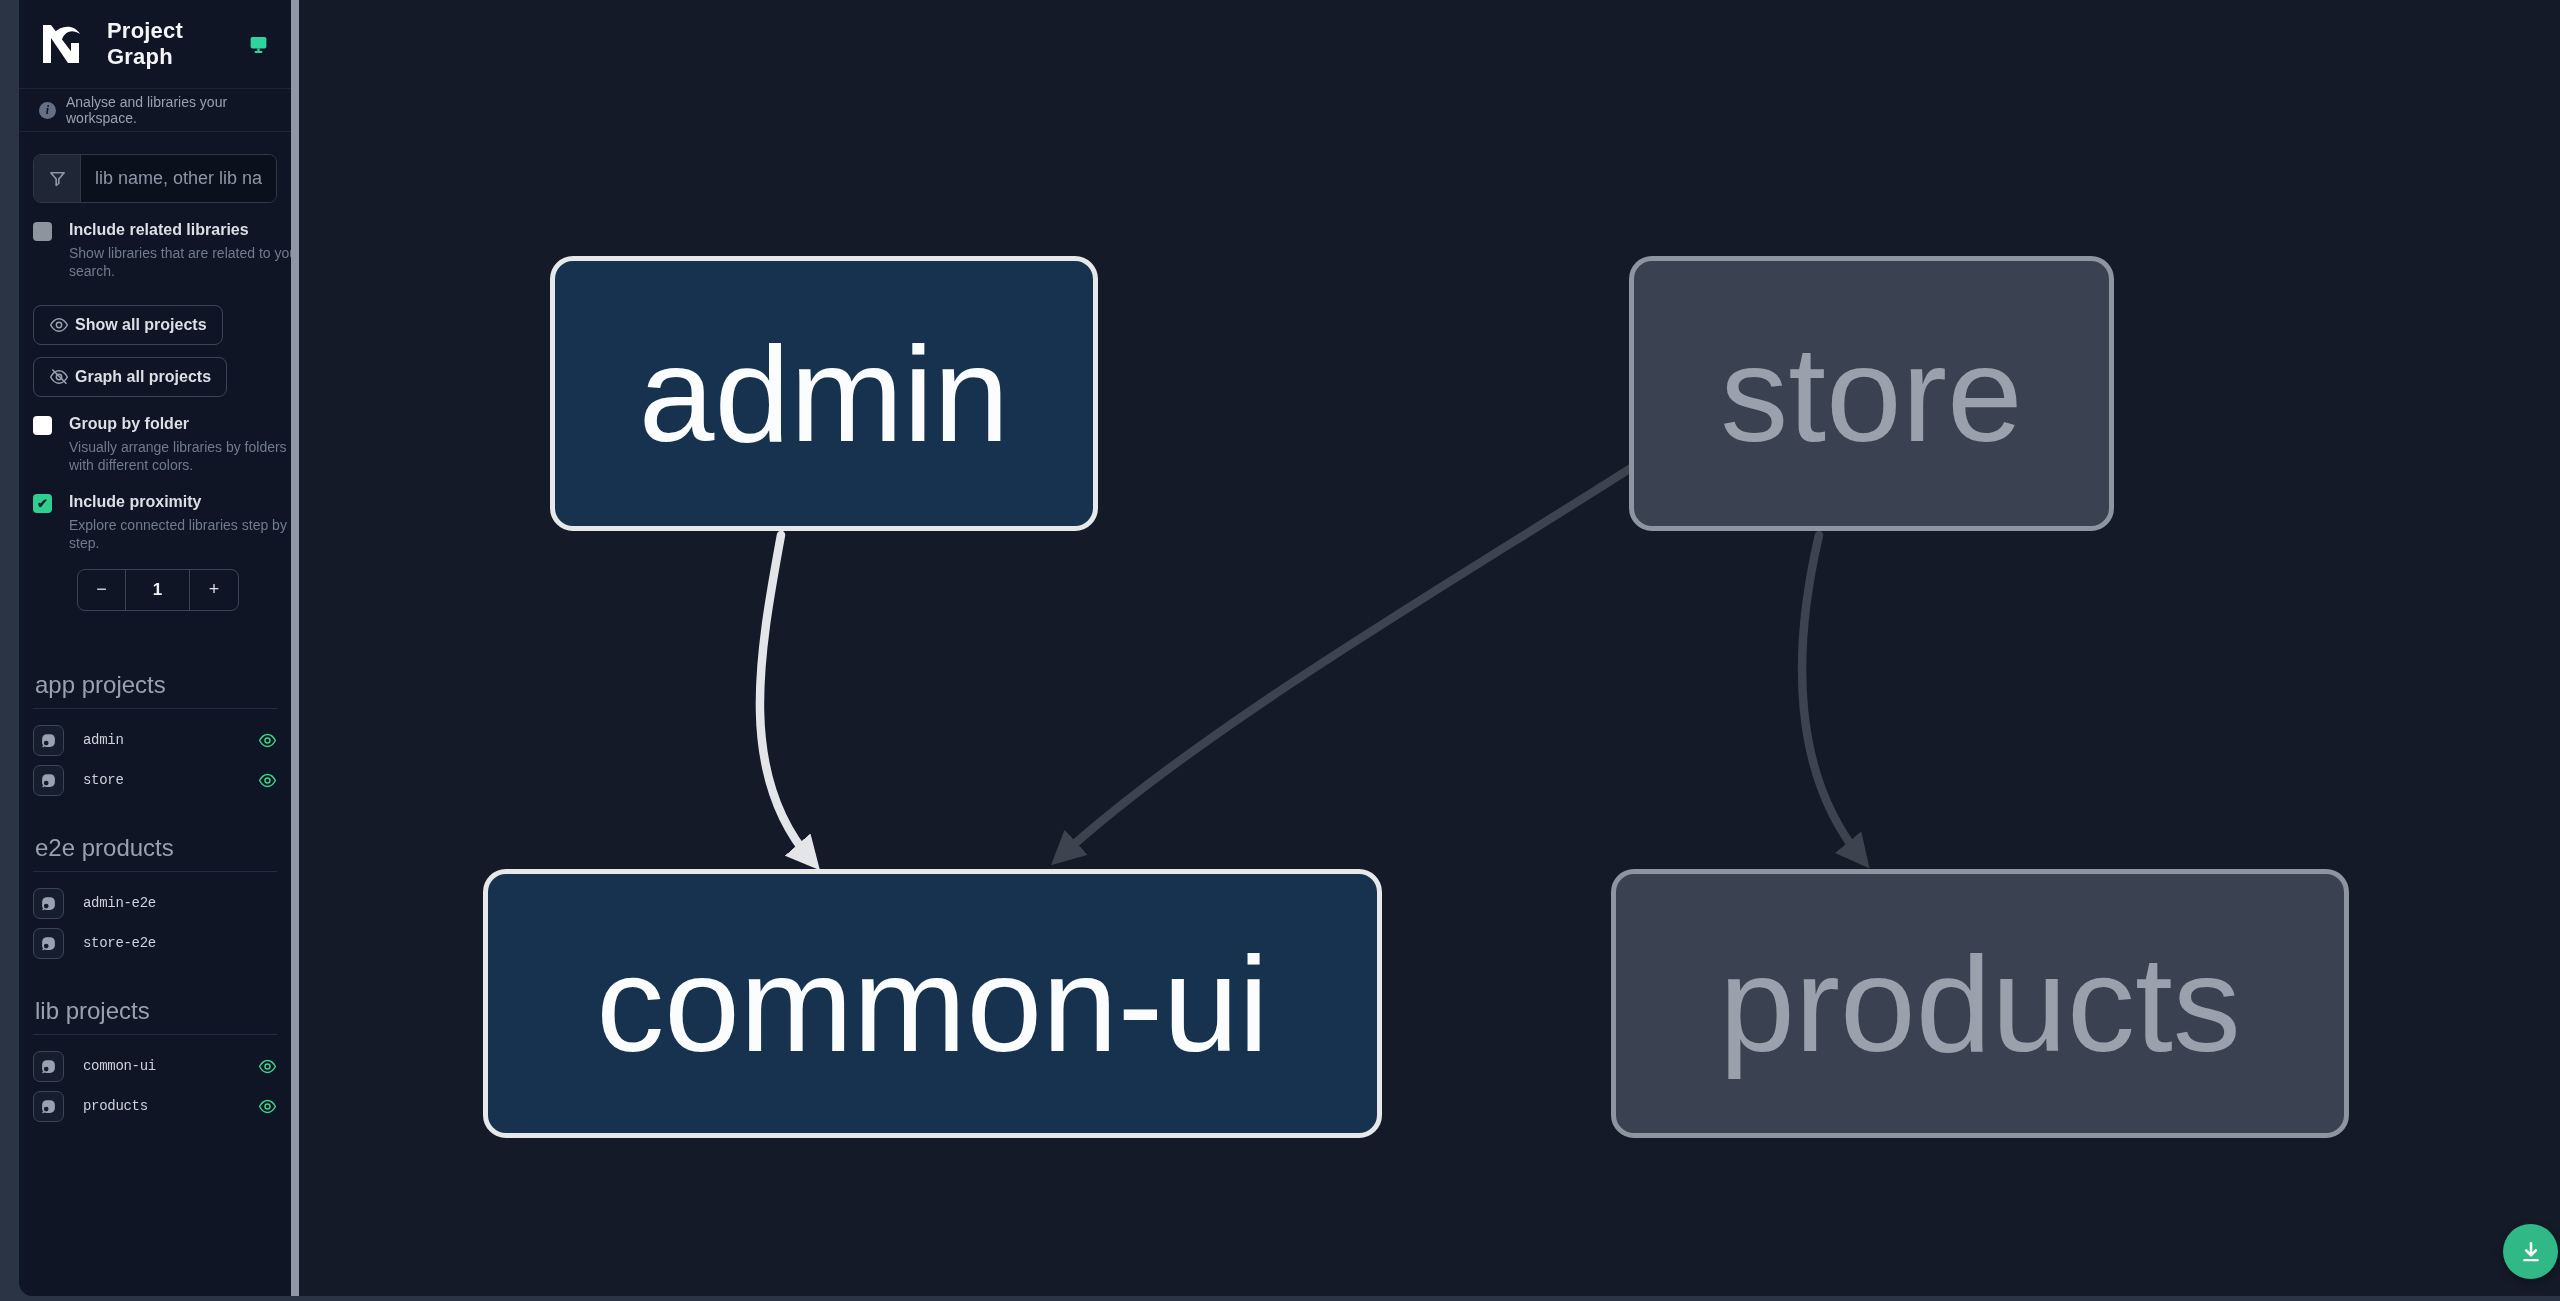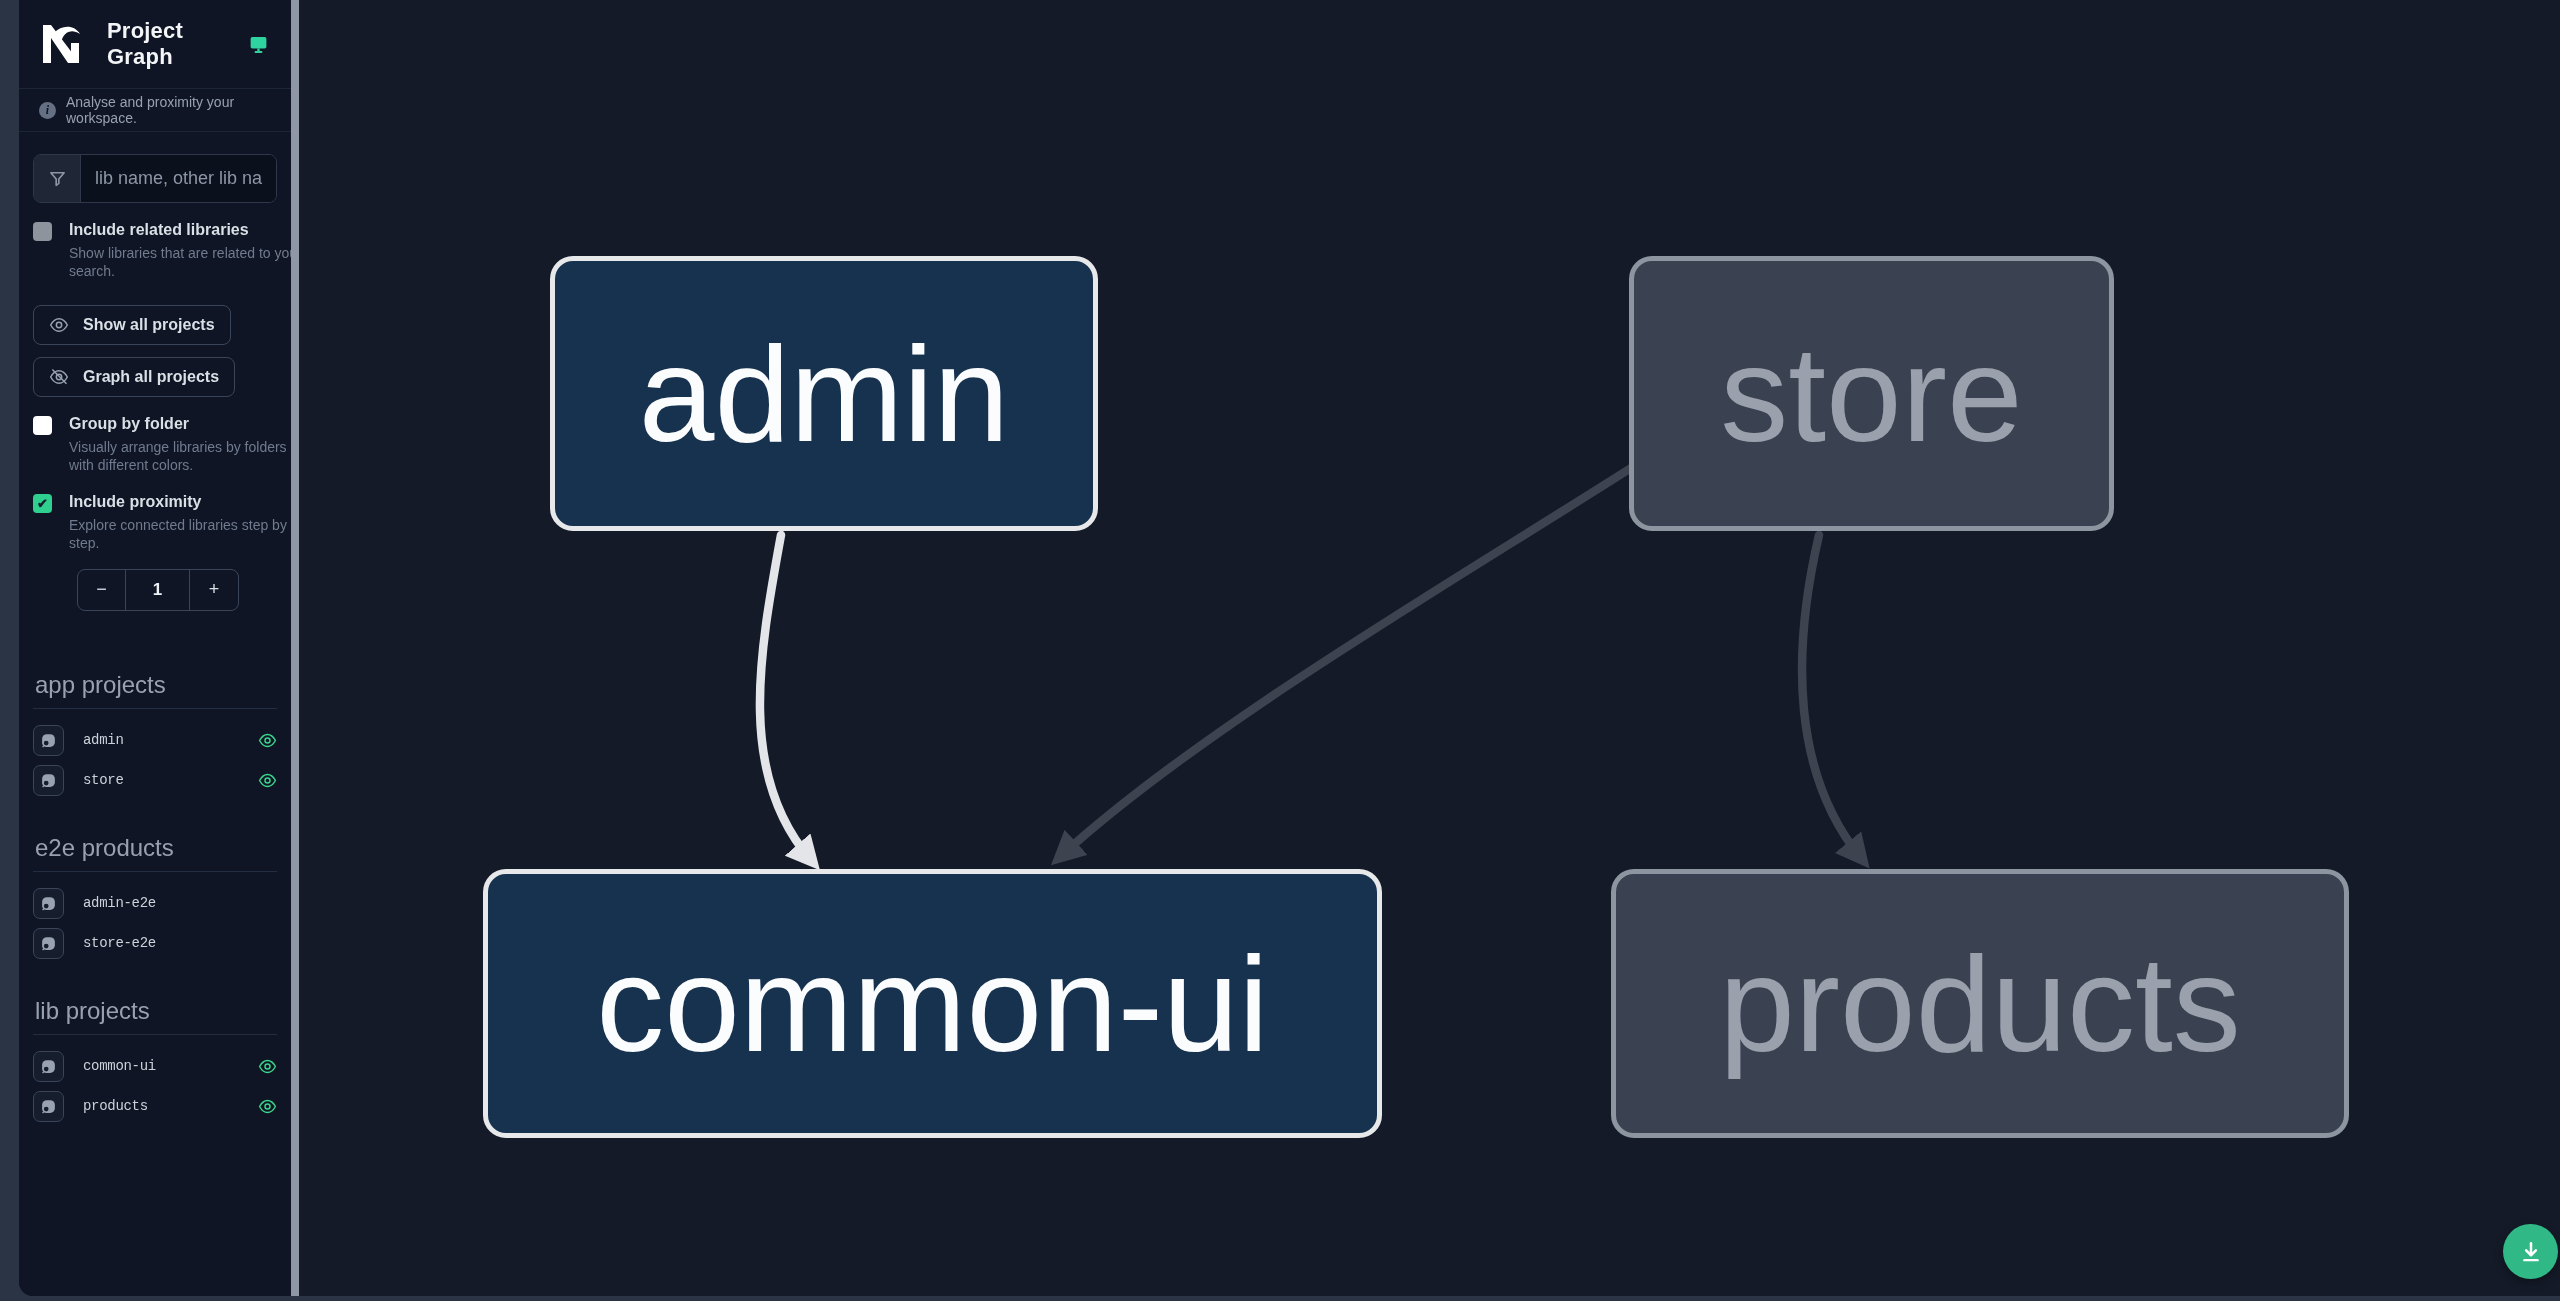--- a/index.html
+++ b/index.html
@@ -29,21 +29,21 @@
   .search input{flex:1;min-width:0;background:#0b101d;border:none;outline:none;color:#dfe3ea;font-size:18px;padding:0 14px;font-family:"Liberation Sans",sans-serif}
   .search input::placeholder{color:#8d96a6}
   .opt{display:flex;gap:17px;padding:18px 14px 0;cursor:pointer}
   .cb{width:19px;height:19px;border-radius:4px;flex:none;margin-top:1px}
   .cb-muted{background:#8e949e}
   .cb-white{background:#ffffff}
   .cb-checked{background:#2fd08f;display:flex;align-items:center;justify-content:center;color:#15202f;font-size:13px;font-weight:700}
   .cb-checked::after{content:"\2714"}
   .opt-label{font-size:16px;font-weight:600;color:#dbdfe6;margin-bottom:5px}
   .opt-desc{font-size:14px;color:#707b8f;line-height:1.32;width:238px}
-  .sb-btn{display:flex;align-items:center;gap:14px;margin:12px 14px 0;height:40px;border:1px solid #3a4559;border-radius:8px;
+  .sb-btn{display:flex;align-items:center;gap:6px;margin:12px 14px 0;height:40px;border:1px solid #3a4559;border-radius:8px;
     background:transparent;color:#dbdfe6;font-size:16px;font-weight:600;padding:0 15px;font-family:"Liberation Sans",sans-serif;cursor:pointer}
   .sb-btn:first-of-type{margin-top:24px}
   .sb-btn .bicon{color:#99a2b1;display:flex}
   .stepper{display:flex;margin:16px 0 0 58px;width:160px;height:40px;border:1px solid #3a4559;border-radius:8px;overflow:hidden}
   .stepper .st-btn{width:48px;background:transparent;border:none;border-right:1px solid #3a4559;color:#dbdfe6;font-size:18px;cursor:pointer;font-family:"Liberation Sans",sans-serif}
   .stepper .st-val{flex:1;display:flex;align-items:center;justify-content:center;color:#eef1f4;font-size:17px;font-weight:700;border-right:1px solid #3a4559}
   .stepper .st-btn:last-child{border-right:none}
   #projects-sections{margin-top:60px;padding:0 14px}
   .section-heading{font-size:24px;color:#99a1b0;padding:0 2px 9px;border-bottom:1px solid #232d41;margin:0 0 16px 0}
   .section-heading + .proj-row{margin-top:0}
@@ -87,21 +87,21 @@
         <svg width="21" height="21" viewBox="0 0 24 24">
           <rect x="3" y="3.5" width="18" height="13" rx="2" fill="#2fd3a0"></rect>
           <rect x="10.7" y="16.5" width="2.6" height="4" fill="#2fd3a0"></rect>
           <rect x="7.5" y="19.5" width="9" height="2.2" rx="1" fill="#2fd3a0"></rect>
         </svg>
       </button>
     </div>
 
     <div class="tagline">
       <span class="info-dot">i</span>
-      <span>Analyse and proximity your workspace.</span>
+      <span>Analyse and libraries your workspace.</span>
     </div>
 
     <div class="search">
       <span class="icon-cell">
         <svg width="19" height="19" viewBox="0 0 20 20" fill="none" stroke="currentColor" stroke-width="1.7" stroke-linejoin="round">
           <path d="M3 4 h14 l-5.6 6.6 v4.6 l-2.8 2 v-6.6 z"></path>
         </svg>
       </span>
       <input placeholder="lib name, other lib name" style="">
     </div>

